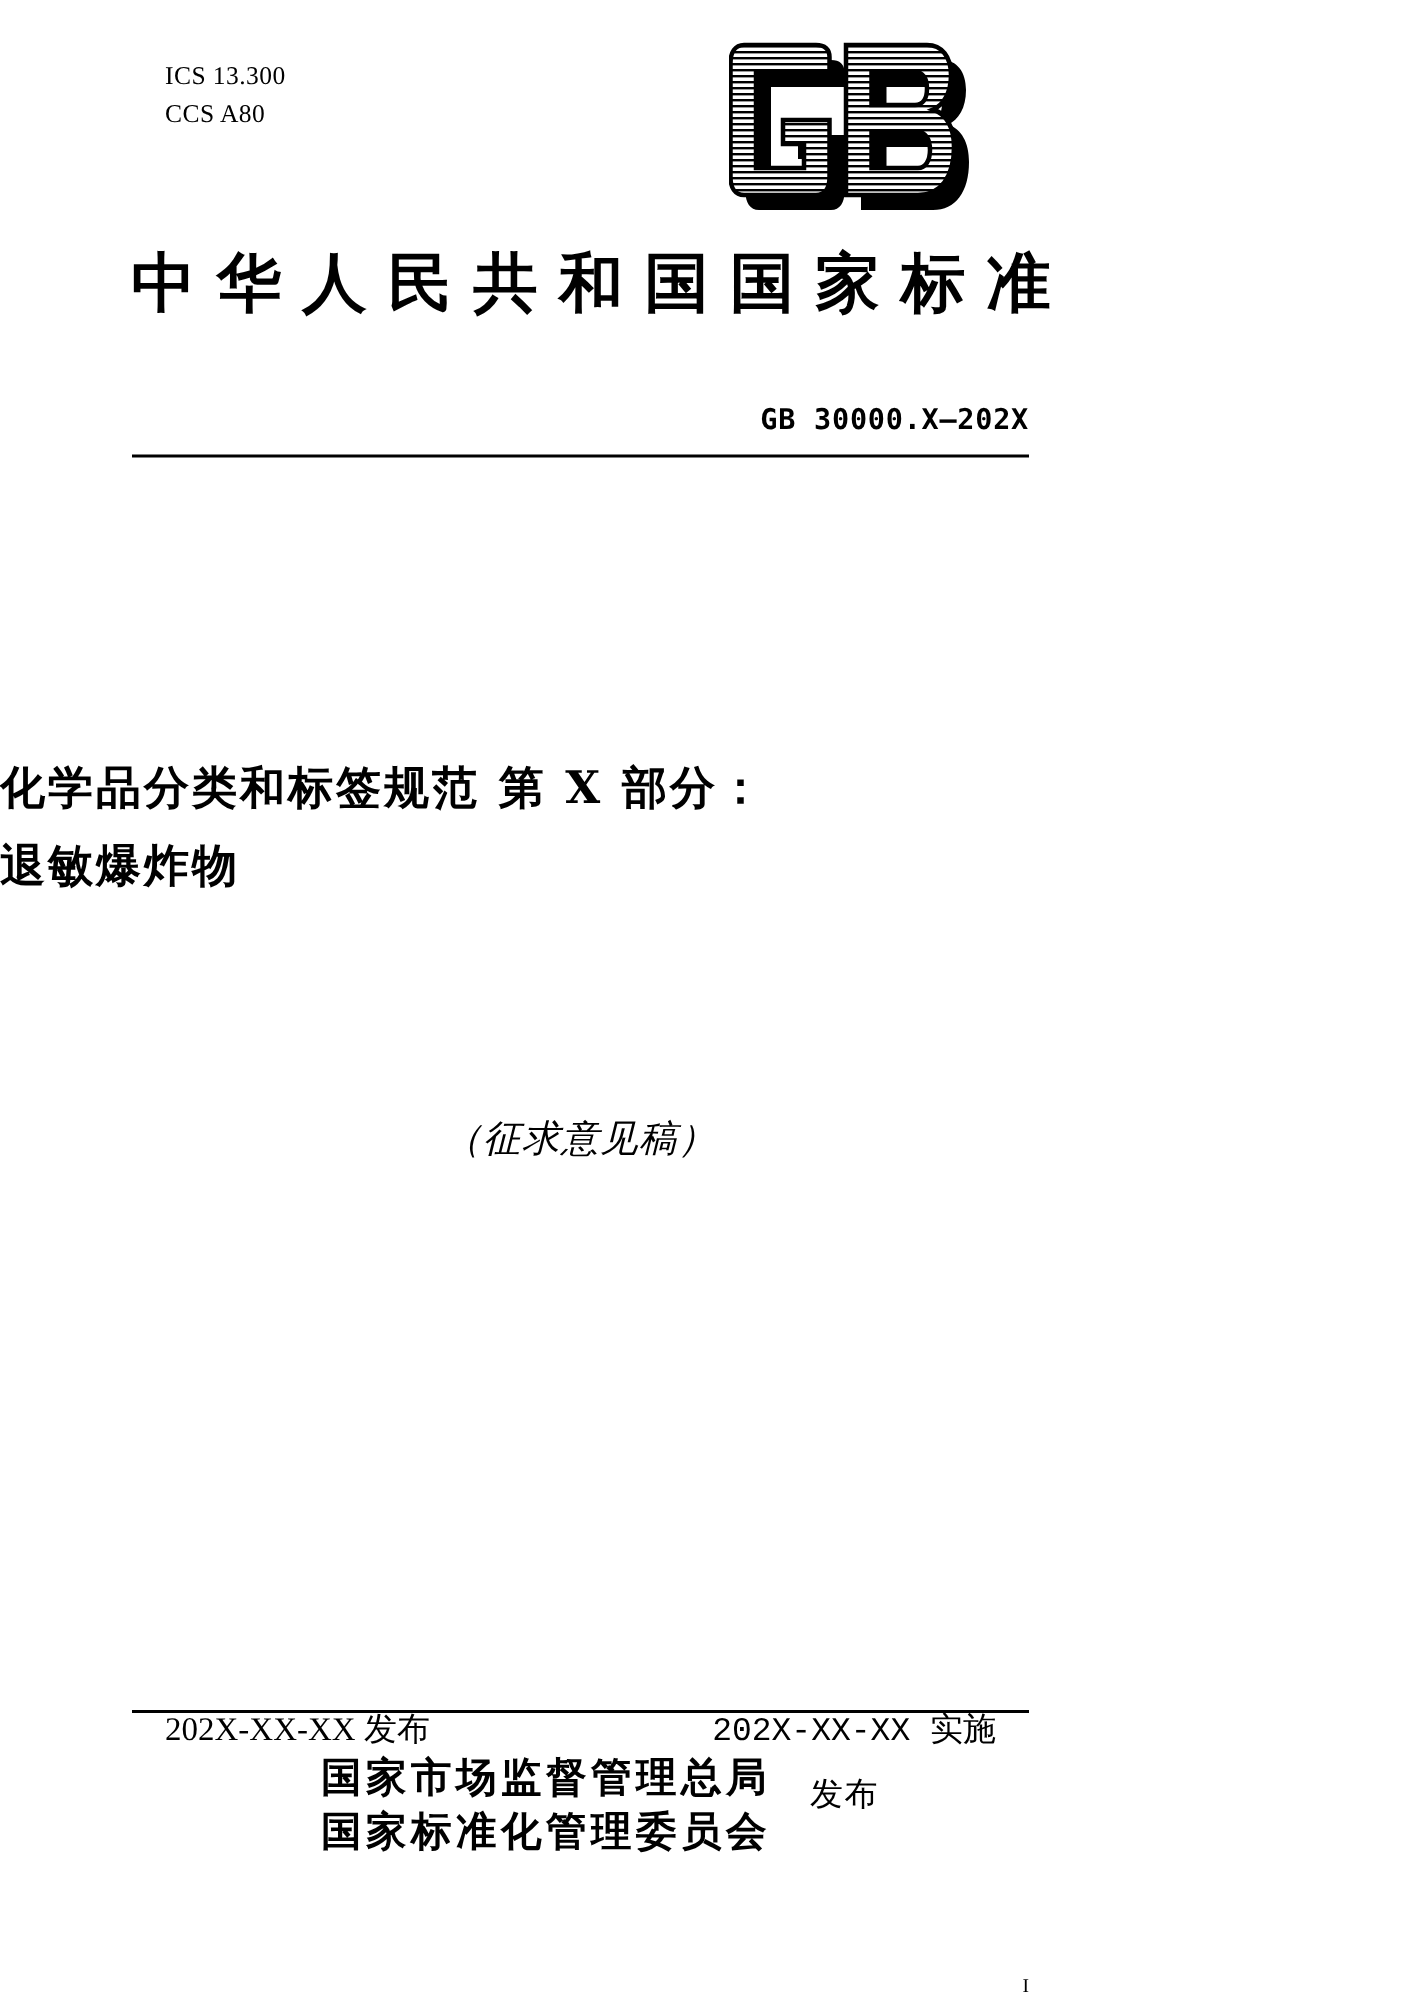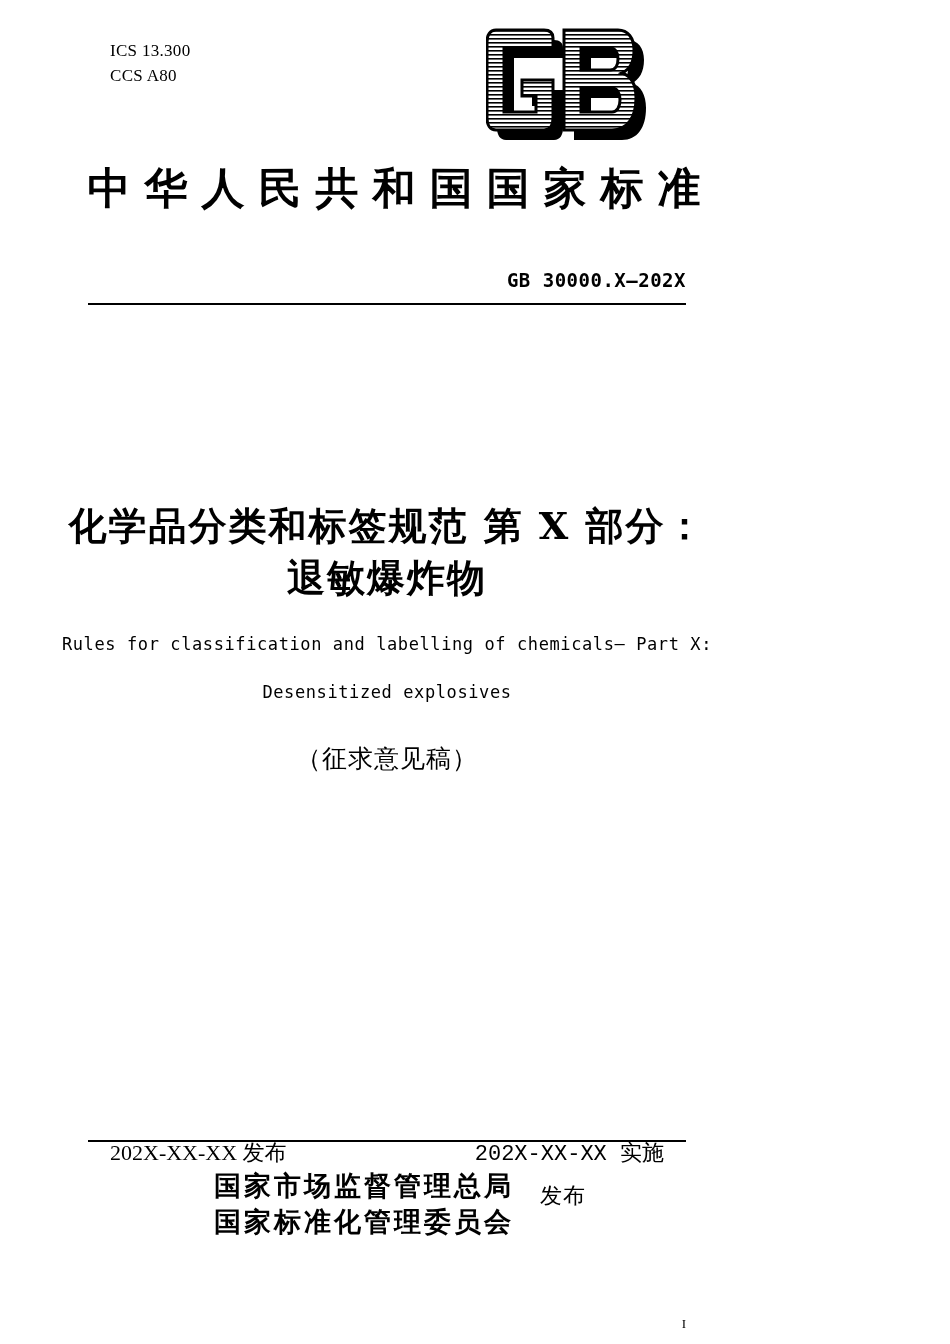--- a/index.html
+++ b/index.html
@@ -78,24 +78,24 @@
     height: 2px;
     background: #000;
   }
 
   
   .title-cn {
     position: absolute;
     left: 0;
     right: 0;
     top: 500px;
-    text-align: center;
-    font-family: "DejaVu Serif", serif;
-    font-weight: bold;
-    font-size: 38px;
+    text-align: left;
+    font-family: "DejaVu Serif", serif;
+    font-weight: bold;
+    font-size: 30px;
     line-height: 52px;
     letter-spacing: 2px;
   }
   .title-cn .line2 { display: block; }
 
   .title-en {
     position: absolute;
     left: 0;
     right: 0;
     top: 620px;
@@ -109,20 +109,21 @@
 
   .draft-note {
     position: absolute;
     left: 0;
     right: 0;
     top: 742px;
     text-align: center;
     font-family: "DejaVu Serif", serif;
     font-size: 25px;
     letter-spacing: 1px;
+    font-style: italic;
   }
 
   
   .date-row {
     position: absolute;
     left: 110px;
     right: 110px;
     top: 1094px;
     height: 30px;
     margin-top: 44px;
@@ -230,24 +231,20 @@
 
   <div class="standard-number">GB 30000.X—202X</div>
 
   <div class="rule-top"></div>
 
   <div class="title-cn">
     <span>化学品分类和标签规范 第 X 部分：</span>
     <span class="line2">退敏爆炸物</span>
   </div>
 
-  <div class="title-en">
-    <span>Rules for classification and labelling of chemicals— Part X:</span>
-    <span class="line2">Desensitized explosives</span>
-  </div>
 
   <div class="draft-note">（征求意见稿）</div>
 
   <div class="date-row">
     <div class="date-issue">202X-XX-XX 发布</div>
     <div class="date-effect">202X-XX-XX 实施</div>
   </div>
 
   <div class="rule-bottom"></div>
 

